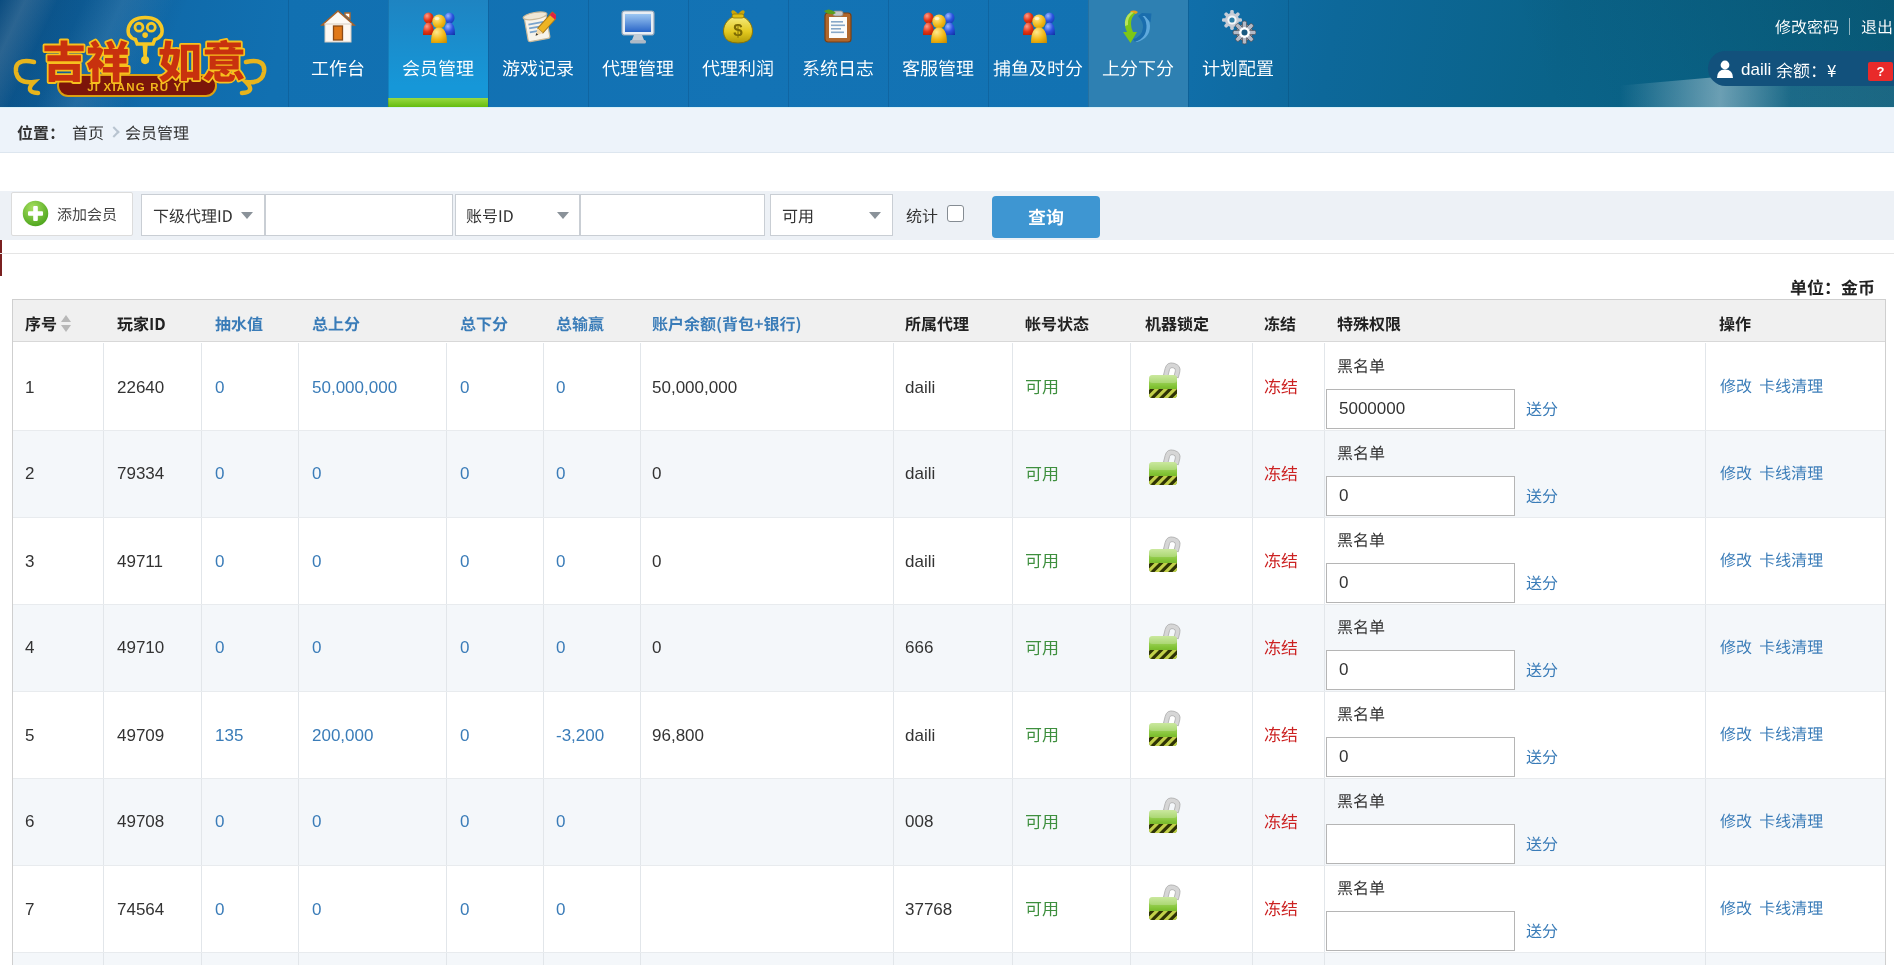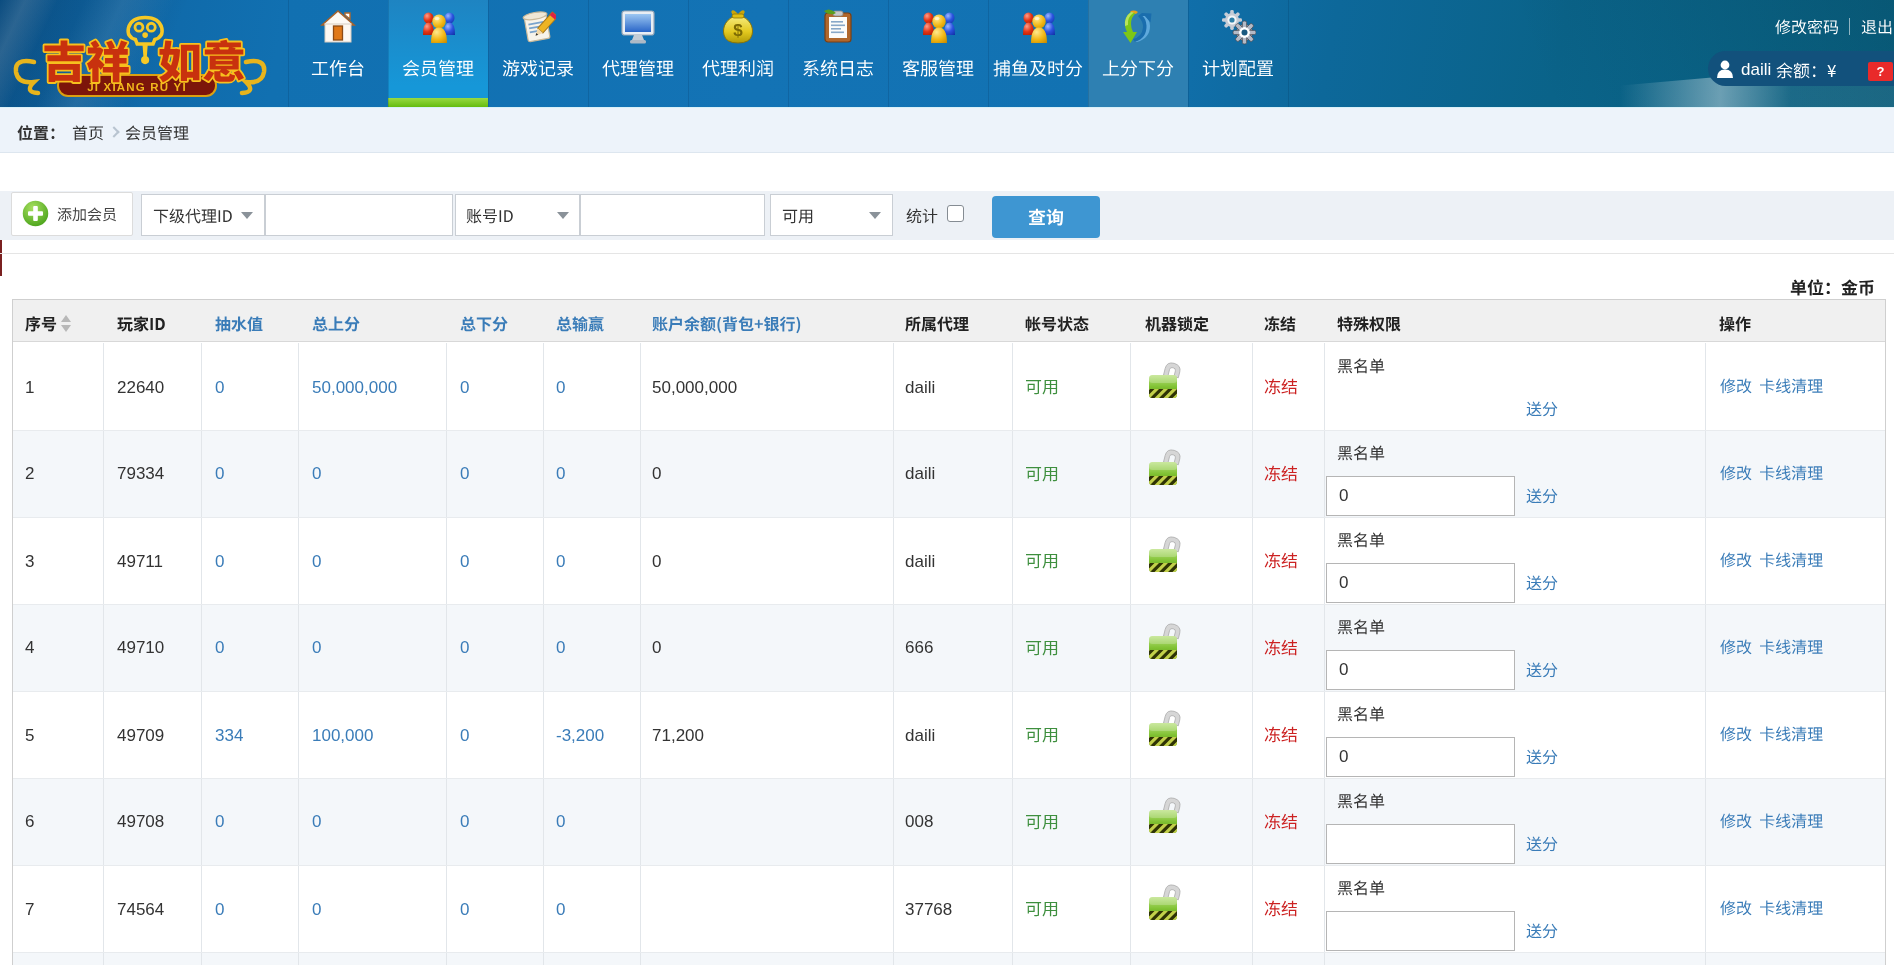--- a/index.html
+++ b/index.html
@@ -406,20 +406,21 @@
     </svg>
     <svg class="abs" style="left:1146px;top:360px" width="38" height="40">
       <use href="#i-lock"></use>
     </svg>
     <svg style="position:absolute;left:1264.0px;top:375.5px;overflow:visible" width="36" height="23">
       <path transform="translate(0 17)" fill="#cc2222" d="M12.7 -3.8C13.6 -2.5 14.6 -0.7 15.1 0.3L16.3 -0.2C15.8 -1.3 14.7 -3.0 13.8 -4.2ZM7.0 -4.2C6.5 -2.9 5.6 -1.3 4.6 -0.3C4.9 -0.1 5.3 0.2 5.6 0.5C6.6 -0.7 7.7 -2.4 8.3 -3.9ZM0.8 -12.9C1.7 -11.7 2.8 -10.0 3.2 -9.0L4.3 -9.7C3.9 -10.7 2.8 -12.3 1.9 -13.5ZM0.7 -0.2L1.8 0.5C2.7 -1.1 3.6 -3.2 4.4 -5.1L3.3 -5.8C2.6 -3.8 1.4 -1.5 0.7 -0.2ZM4.9 -12.0L4.9 -10.8L7.6 -10.8C7.2 -9.5 6.7 -8.5 6.5 -8.1C6.2 -7.3 5.9 -6.7 5.5 -6.6C5.7 -6.3 5.9 -5.7 6.0 -5.4C6.1 -5.5 6.7 -5.6 7.6 -5.6L10.3 -5.6L10.3 -0.2C10.3 0.0 10.2 0.1 9.9 0.1C9.7 0.1 8.8 0.1 7.9 0.1C8.1 0.4 8.3 1.0 8.3 1.3C9.6 1.3 10.4 1.3 10.9 1.1C11.4 0.9 11.5 0.5 11.5 -0.2L11.5 -5.6L15.4 -5.6L15.4 -6.8L11.5 -6.8L11.5 -9.4L10.3 -9.4L10.3 -6.8L7.3 -6.8C7.9 -8.0 8.5 -9.4 9.0 -10.8L16.1 -10.8L16.1 -12.0L9.4 -12.0C9.7 -12.7 9.9 -13.4 10.0 -14.1L8.7 -14.4C8.5 -13.6 8.3 -12.8 8.0 -12.0ZM17.6 -0.9L17.8 0.4C19.5 0.0 21.8 -0.4 23.9 -0.9L23.8 -2.1C21.5 -1.6 19.2 -1.2 17.6 -0.9ZM18.0 -7.3C18.2 -7.4 18.6 -7.5 20.8 -7.7C20.0 -6.6 19.3 -5.8 19.0 -5.5C18.4 -4.9 18.0 -4.5 17.6 -4.4C17.8 -4.0 18.0 -3.4 18.1 -3.1C18.5 -3.3 19.1 -3.5 23.8 -4.4C23.8 -4.6 23.7 -5.1 23.8 -5.5L20.0 -4.9C21.4 -6.3 22.7 -8.1 23.9 -10.0L22.7 -10.7C22.4 -10.1 22.0 -9.5 21.6 -8.9L19.3 -8.7C20.3 -10.1 21.3 -11.9 22.1 -13.6L20.8 -14.2C20.1 -12.2 18.9 -10.1 18.5 -9.5C18.1 -9.0 17.8 -8.6 17.5 -8.5C17.7 -8.2 17.9 -7.5 18.0 -7.3ZM27.9 -14.3L27.9 -12.0L23.9 -12.0L23.9 -10.8L27.9 -10.8L27.9 -8.1L24.4 -8.1L24.4 -6.9L32.7 -6.9L32.7 -8.1L29.2 -8.1L29.2 -10.8L33.0 -10.8L33.0 -12.0L29.2 -12.0L29.2 -14.3ZM24.8 -5.2L24.8 1.3L26.0 1.3L26.0 0.6L31.0 0.6L31.0 1.3L32.3 1.3L32.3 -5.2ZM26.0 -0.5L26.0 -4.0L31.0 -4.0L31.0 -0.5Z"></path>
     </svg>
     <svg style="position:absolute;left:1337.0px;top:356px;overflow:visible" width="50" height="22">
       <path transform="translate(0 16)" fill="#333333" d="M4.5 -11.1C5.0 -10.4 5.4 -9.4 5.5 -8.7L6.4 -9.1C6.2 -9.7 5.8 -10.7 5.3 -11.4ZM10.5 -11.4C10.3 -10.7 9.7 -9.6 9.3 -8.9L10.1 -8.6C10.5 -9.2 11.0 -10.2 11.5 -11.1ZM5.4 -1.4C5.6 -0.6 5.7 0.5 5.7 1.2L6.9 1.0C6.9 0.4 6.8 -0.7 6.6 -1.5ZM8.7 -1.4C9.1 -0.6 9.5 0.5 9.6 1.2L10.8 0.9C10.6 0.2 10.2 -0.8 9.9 -1.6ZM12.0 -1.5C12.8 -0.6 13.6 0.6 14.0 1.3L15.2 0.8C14.8 0.1 13.9 -1.1 13.1 -1.9ZM2.7 -1.9C2.3 -0.9 1.6 0.2 0.9 0.8L2.0 1.3C2.8 0.6 3.4 -0.5 3.8 -1.6ZM3.6 -11.8L7.4 -11.8L7.4 -8.3L3.6 -8.3ZM8.6 -11.8L12.3 -11.8L12.3 -8.3L8.6 -8.3ZM0.9 -3.6L0.9 -2.5L15.1 -2.5L15.1 -3.6L8.6 -3.6L8.6 -5.0L13.8 -5.0L13.8 -6.0L8.6 -6.0L8.6 -7.3L13.5 -7.3L13.5 -12.8L2.5 -12.8L2.5 -7.3L7.4 -7.3L7.4 -6.0L2.2 -6.0L2.2 -5.0L7.4 -5.0L7.4 -3.6ZM20.2 -8.5C21.0 -7.9 22.0 -7.1 22.7 -6.5C20.8 -5.5 18.7 -4.8 16.8 -4.4C17.0 -4.1 17.3 -3.6 17.4 -3.3C18.3 -3.5 19.2 -3.7 20.0 -4.0L20.0 1.3L21.2 1.3L21.2 0.4L28.4 0.4L28.4 1.3L29.6 1.3L29.6 -5.4L23.2 -5.4C25.9 -6.9 28.2 -8.8 29.5 -11.4L28.7 -11.9L28.5 -11.8L22.8 -11.8C23.2 -12.3 23.6 -12.8 23.9 -13.2L22.5 -13.5C21.6 -12.0 19.7 -10.2 17.1 -8.9C17.4 -8.7 17.8 -8.3 18.0 -8.0C19.5 -8.8 20.7 -9.7 21.8 -10.7L27.7 -10.7C26.8 -9.3 25.4 -8.1 23.8 -7.1C23.0 -7.8 22.0 -8.6 21.1 -9.2ZM28.4 -0.7L21.2 -0.7L21.2 -4.3L28.4 -4.3ZM35.5 -7.0L39.3 -7.0L39.3 -5.3L35.5 -5.3ZM40.6 -7.0L44.6 -7.0L44.6 -5.3L40.6 -5.3ZM35.5 -9.6L39.3 -9.6L39.3 -8.0L35.5 -8.0ZM40.6 -9.6L44.6 -9.6L44.6 -8.0L40.6 -8.0ZM43.3 -13.4C43.0 -12.6 42.3 -11.4 41.7 -10.7L37.9 -10.7L38.5 -11.0C38.2 -11.7 37.4 -12.7 36.8 -13.4L35.8 -12.9C36.4 -12.2 37.0 -11.3 37.3 -10.7L34.4 -10.7L34.4 -4.2L39.3 -4.2L39.3 -2.7L32.9 -2.7L32.9 -1.6L39.3 -1.6L39.3 1.3L40.6 1.3L40.6 -1.6L47.2 -1.6L47.2 -2.7L40.6 -2.7L40.6 -4.2L45.8 -4.2L45.8 -10.7L43.1 -10.7C43.6 -11.3 44.2 -12.2 44.6 -12.9Z"></path>
     </svg>
+    <input class="pinput" style="left: 1326px; top: 389px;" type="text" value="5000000" readonly="">
     <svg style="position:absolute;left:1526.0px;top:399px;overflow:visible" width="34" height="22">
       <path transform="translate(0 16)" fill="#3a7cb8" d="M6.6 -13.0C7.1 -12.2 7.6 -11.1 7.9 -10.5L9.0 -11.0C8.7 -11.6 8.1 -12.6 7.6 -13.4ZM1.2 -12.7C2.1 -11.8 3.1 -10.5 3.6 -9.8L4.6 -10.4C4.1 -11.2 3.1 -12.4 2.2 -13.3ZM12.6 -13.4C12.2 -12.5 11.6 -11.3 11.1 -10.4L5.6 -10.4L5.6 -9.3L9.4 -9.3L9.4 -7.5L9.4 -7.0L5.1 -7.0L5.1 -5.9L9.2 -5.9C8.9 -4.5 8.0 -3.0 5.2 -1.9C5.5 -1.6 5.9 -1.2 6.0 -1.0C8.4 -2.0 9.6 -3.4 10.1 -4.7C11.4 -3.5 12.9 -2.0 13.7 -1.1L14.5 -1.9C13.6 -2.9 11.9 -4.6 10.5 -5.9L10.5 -5.9L15.1 -5.9L15.1 -7.0L10.6 -7.0L10.6 -7.5L10.6 -9.3L14.7 -9.3L14.7 -10.4L12.3 -10.4C12.8 -11.2 13.4 -12.2 13.8 -13.0ZM4.0 -8.0L0.8 -8.0L0.8 -6.9L2.8 -6.9L2.8 -1.9C2.1 -1.6 1.3 -0.8 0.4 0.1L1.3 1.3C2.0 0.2 2.8 -0.8 3.3 -0.8C3.6 -0.8 4.2 -0.3 4.8 0.2C6.0 0.9 7.3 1.1 9.4 1.1C11.1 1.1 14.0 1.0 15.2 0.9C15.2 0.5 15.4 -0.1 15.6 -0.4C13.9 -0.2 11.5 -0.1 9.5 -0.1C7.6 -0.1 6.2 -0.2 5.1 -0.9C4.6 -1.2 4.3 -1.5 4.0 -1.7ZM26.8 -13.2L25.7 -12.7C26.8 -10.3 28.7 -7.7 30.4 -6.3C30.6 -6.6 31.1 -7.1 31.4 -7.3C29.7 -8.5 27.8 -11.0 26.8 -13.2ZM21.2 -13.1C20.3 -10.7 18.6 -8.4 16.7 -7.1C17.0 -6.8 17.5 -6.4 17.7 -6.1C18.2 -6.5 18.6 -6.9 19.0 -7.3L19.0 -6.2L22.1 -6.2C21.7 -3.5 20.8 -0.9 17.0 0.3C17.3 0.6 17.6 1.0 17.8 1.3C21.9 -0.1 22.9 -3.0 23.3 -6.2L27.7 -6.2C27.5 -2.2 27.3 -0.6 26.9 -0.2C26.7 -0.1 26.5 -0.0 26.2 -0.0C25.8 -0.0 24.8 -0.0 23.8 -0.1C24.0 0.2 24.2 0.7 24.2 1.1C25.2 1.1 26.2 1.2 26.7 1.1C27.3 1.1 27.6 0.9 28.0 0.5C28.5 -0.1 28.7 -1.9 29.0 -6.8C29.0 -7.0 29.0 -7.4 29.0 -7.4L19.1 -7.4C20.4 -8.8 21.6 -10.7 22.5 -12.8Z"></path>
     </svg>
     <svg style="position:absolute;left:1720.0px;top:376.0px;overflow:visible" width="106" height="22">
       <path transform="translate(0 16)" fill="#3a7cb8" d="M11.2 -6.2C10.3 -5.3 8.7 -4.6 7.3 -4.2C7.5 -4.0 7.8 -3.7 7.9 -3.4C9.5 -4.0 11.1 -4.8 12.1 -5.8ZM12.7 -4.6C11.6 -3.5 9.5 -2.5 7.5 -2.1C7.7 -1.9 8.0 -1.5 8.1 -1.3C10.3 -1.9 12.4 -2.9 13.6 -4.2ZM14.2 -2.9C12.8 -1.2 9.8 -0.2 6.6 0.3C6.8 0.5 7.1 0.9 7.2 1.2C10.6 0.6 13.6 -0.5 15.2 -2.4ZM4.9 -9.0L4.9 -1.2L5.9 -1.2L5.9 -9.0ZM8.8 -10.7L13.3 -10.7C12.8 -9.8 12.0 -9.1 11.1 -8.4C10.1 -9.1 9.3 -9.9 8.8 -10.7ZM9.0 -13.5C8.4 -11.7 7.2 -10.1 5.9 -9.0C6.2 -8.8 6.6 -8.5 6.8 -8.3C7.3 -8.7 7.8 -9.3 8.3 -9.9C8.7 -9.2 9.3 -8.5 10.1 -7.9C8.9 -7.2 7.4 -6.8 5.9 -6.5C6.1 -6.3 6.4 -5.9 6.5 -5.6C8.1 -5.9 9.7 -6.5 11.0 -7.3C12.1 -6.6 13.4 -6.0 14.9 -5.7C15.0 -6.0 15.3 -6.4 15.6 -6.7C14.2 -6.9 13.0 -7.3 12.0 -7.9C13.2 -8.8 14.2 -9.9 14.8 -11.4L14.2 -11.7L13.9 -11.7L9.4 -11.7C9.7 -12.2 9.9 -12.7 10.1 -13.2ZM3.8 -13.3C3.0 -10.9 1.7 -8.4 0.3 -6.8C0.5 -6.5 0.8 -5.9 0.9 -5.6C1.5 -6.2 2.0 -6.9 2.4 -7.7L2.4 1.3L3.6 1.3L3.6 -9.8C4.1 -10.8 4.5 -12.0 4.9 -13.0ZM25.6 -9.4L28.9 -9.4C28.6 -7.3 28.1 -5.5 27.3 -4.0C26.5 -5.5 26.0 -7.3 25.6 -9.2ZM17.2 -12.3L17.2 -11.1L21.7 -11.1L21.7 -7.7L17.4 -7.7L17.4 -1.6C17.4 -1.1 17.2 -0.8 16.9 -0.7C17.1 -0.4 17.3 0.2 17.4 0.5C17.8 0.2 18.4 -0.1 23.0 -1.9C23.0 -2.1 22.9 -2.7 22.9 -3.0L18.6 -1.5L18.6 -6.6L22.9 -6.6L22.8 -6.5C23.0 -6.3 23.5 -5.8 23.7 -5.6C24.1 -6.2 24.5 -6.8 24.8 -7.5C25.3 -5.8 25.9 -4.2 26.6 -2.9C25.6 -1.6 24.4 -0.5 22.7 0.3C22.9 0.5 23.2 1.1 23.4 1.3C25.0 0.5 26.3 -0.5 27.3 -1.8C28.2 -0.5 29.3 0.5 30.6 1.2C30.8 0.9 31.2 0.4 31.5 0.2C30.1 -0.5 28.9 -1.5 28.0 -2.8C29.1 -4.6 29.7 -6.7 30.2 -9.4L31.2 -9.4L31.2 -10.5L26.0 -10.5C26.3 -11.4 26.5 -12.3 26.7 -13.2L25.5 -13.4C25.0 -10.8 24.2 -8.3 22.9 -6.6L22.9 -12.3ZM47.7 -3.7C49.4 -3.0 51.8 -2.0 53.0 -1.3L53.6 -2.4C52.4 -3.0 50.0 -4.0 48.3 -4.6ZM46.2 -13.4L46.2 -7.6L40.0 -7.6L40.0 -6.4L46.2 -6.4L46.2 1.3L47.5 1.3L47.5 -6.4L54.4 -6.4L54.4 -7.6L47.4 -7.6L47.4 -10.0L52.7 -10.0L52.7 -11.2L47.4 -11.2L47.4 -13.4ZM56.0 -0.9L56.3 0.3C57.8 -0.2 59.7 -0.7 61.5 -1.3L61.4 -2.3C59.4 -1.7 57.4 -1.2 56.0 -0.9ZM66.4 -12.5C67.2 -12.1 68.2 -11.5 68.8 -11.0L69.5 -11.8C68.9 -12.2 67.9 -12.8 67.1 -13.2ZM56.3 -6.8C56.5 -6.9 56.9 -7.0 58.9 -7.2C58.2 -6.2 57.6 -5.4 57.2 -5.1C56.8 -4.5 56.4 -4.1 56.0 -4.0C56.2 -3.7 56.4 -3.2 56.4 -2.9C56.8 -3.1 57.3 -3.3 61.3 -4.1C61.3 -4.3 61.3 -4.8 61.3 -5.1L58.1 -4.5C59.3 -6.0 60.6 -7.7 61.6 -9.5L60.6 -10.1C60.3 -9.5 59.9 -8.9 59.6 -8.3L57.5 -8.1C58.5 -9.5 59.4 -11.2 60.1 -12.9L59.0 -13.4C58.4 -11.5 57.2 -9.4 56.8 -8.9C56.5 -8.4 56.2 -8.0 55.9 -7.9C56.1 -7.6 56.3 -7.0 56.3 -6.8ZM69.4 -5.6C68.7 -4.6 67.9 -3.6 66.8 -2.8C66.6 -3.7 66.3 -4.7 66.2 -5.9L70.3 -6.6L70.1 -7.7L66.0 -6.9C66.0 -7.6 65.9 -8.3 65.8 -9.1L69.8 -9.7L69.6 -10.7L65.8 -10.1C65.7 -11.2 65.7 -12.3 65.7 -13.5L64.5 -13.5C64.5 -12.3 64.6 -11.1 64.6 -10.0L62.1 -9.6L62.3 -8.5L64.7 -8.9C64.7 -8.1 64.8 -7.4 64.9 -6.7L61.8 -6.2L62.0 -5.1L65.0 -5.6C65.2 -4.3 65.5 -3.1 65.8 -2.1C64.5 -1.2 62.9 -0.5 61.3 0.0C61.6 0.3 61.9 0.7 62.0 1.0C63.5 0.5 64.9 -0.2 66.2 -1.1C66.9 0.4 67.7 1.2 68.9 1.2C70.0 1.2 70.4 0.7 70.6 -1.1C70.3 -1.2 69.9 -1.5 69.7 -1.7C69.6 -0.3 69.4 0.1 69.0 0.1C68.3 0.1 67.7 -0.6 67.2 -1.8C68.5 -2.7 69.6 -3.9 70.4 -5.1ZM72.5 -12.4C73.4 -11.9 74.5 -11.1 75.0 -10.6L75.8 -11.5C75.2 -12.0 74.1 -12.7 73.2 -13.2ZM71.7 -8.1C72.7 -7.6 73.8 -6.8 74.4 -6.3L75.1 -7.2C74.5 -7.8 73.3 -8.5 72.4 -8.9ZM72.2 0.3L73.3 1.1C74.1 -0.4 75.0 -2.5 75.7 -4.2L74.7 -4.9C74.0 -3.0 72.9 -0.9 72.2 0.3ZM78.1 -3.4L83.9 -3.4L83.9 -2.1L78.1 -2.1ZM78.1 -4.3L78.1 -5.5L83.9 -5.5L83.9 -4.3ZM80.4 -13.4L80.4 -12.2L76.3 -12.2L76.3 -11.3L80.4 -11.3L80.4 -10.2L76.7 -10.2L76.7 -9.4L80.4 -9.4L80.4 -8.3L75.7 -8.3L75.7 -7.3L86.4 -7.3L86.4 -8.3L81.6 -8.3L81.6 -9.4L85.4 -9.4L85.4 -10.2L81.6 -10.2L81.6 -11.3L85.8 -11.3L85.8 -12.2L81.6 -12.2L81.6 -13.4ZM76.9 -6.4L76.9 1.3L78.1 1.3L78.1 -1.2L83.9 -1.2L83.9 -0.1C83.9 0.1 83.8 0.2 83.6 0.2C83.3 0.2 82.6 0.2 81.8 0.2C81.9 0.5 82.0 0.9 82.1 1.2C83.2 1.2 84.0 1.2 84.4 1.0C84.9 0.8 85.0 0.5 85.0 -0.1L85.0 -6.4ZM94.8 -8.6L97.2 -8.6L97.2 -6.6L94.8 -6.6ZM98.3 -8.6L100.7 -8.6L100.7 -6.6L98.3 -6.6ZM94.8 -11.6L97.2 -11.6L97.2 -9.6L94.8 -9.6ZM98.3 -11.6L100.7 -11.6L100.7 -9.6L98.3 -9.6ZM92.3 -0.4L92.3 0.8L102.6 0.8L102.6 -0.4L98.4 -0.4L98.4 -2.6L102.1 -2.6L102.1 -3.6L98.4 -3.6L98.4 -5.5L101.9 -5.5L101.9 -12.7L93.7 -12.7L93.7 -5.5L97.1 -5.5L97.1 -3.6L93.5 -3.6L93.5 -2.6L97.1 -2.6L97.1 -0.4ZM87.7 -1.6L88.0 -0.4C89.4 -0.8 91.3 -1.5 93.0 -2.0L92.8 -3.2L91.0 -2.6L91.0 -6.6L92.7 -6.6L92.7 -7.7L91.0 -7.7L91.0 -11.2L92.9 -11.2L92.9 -12.4L87.9 -12.4L87.9 -11.2L89.9 -11.2L89.9 -7.7L88.1 -7.7L88.1 -6.6L89.9 -6.6L89.9 -2.3C89.1 -2.0 88.3 -1.8 87.7 -1.6Z"></path>
     </svg>
     <span class="num" style="left:25px;top:464px">2</span>
     <span class="num" style="left:117px;top:464px">79334</span>
     <span class="bnum" style="left:215px;top:464px">0</span>
     <span class="bnum" style="left:312px;top:464px">0</span>
@@ -495,25 +496,25 @@
     </svg>
     <input class="pinput" style="left: 1326px; top: 650px;" type="text" value="0" readonly="">
     <svg style="position:absolute;left:1526.0px;top:660px;overflow:visible" width="34" height="22">
       <path transform="translate(0 16)" fill="#3a7cb8" d="M6.6 -13.0C7.1 -12.2 7.6 -11.1 7.9 -10.5L9.0 -11.0C8.7 -11.6 8.1 -12.6 7.6 -13.4ZM1.2 -12.7C2.1 -11.8 3.1 -10.5 3.6 -9.8L4.6 -10.4C4.1 -11.2 3.1 -12.4 2.2 -13.3ZM12.6 -13.4C12.2 -12.5 11.6 -11.3 11.1 -10.4L5.6 -10.4L5.6 -9.3L9.4 -9.3L9.4 -7.5L9.4 -7.0L5.1 -7.0L5.1 -5.9L9.2 -5.9C8.9 -4.5 8.0 -3.0 5.2 -1.9C5.5 -1.6 5.9 -1.2 6.0 -1.0C8.4 -2.0 9.6 -3.4 10.1 -4.7C11.4 -3.5 12.9 -2.0 13.7 -1.1L14.5 -1.9C13.6 -2.9 11.9 -4.6 10.5 -5.9L10.5 -5.9L15.1 -5.9L15.1 -7.0L10.6 -7.0L10.6 -7.5L10.6 -9.3L14.7 -9.3L14.7 -10.4L12.3 -10.4C12.8 -11.2 13.4 -12.2 13.8 -13.0ZM4.0 -8.0L0.8 -8.0L0.8 -6.9L2.8 -6.9L2.8 -1.9C2.1 -1.6 1.3 -0.8 0.4 0.1L1.3 1.3C2.0 0.2 2.8 -0.8 3.3 -0.8C3.6 -0.8 4.2 -0.3 4.8 0.2C6.0 0.9 7.3 1.1 9.4 1.1C11.1 1.1 14.0 1.0 15.2 0.9C15.2 0.5 15.4 -0.1 15.6 -0.4C13.9 -0.2 11.5 -0.1 9.5 -0.1C7.6 -0.1 6.2 -0.2 5.1 -0.9C4.6 -1.2 4.3 -1.5 4.0 -1.7ZM26.8 -13.2L25.7 -12.7C26.8 -10.3 28.7 -7.7 30.4 -6.3C30.6 -6.6 31.1 -7.1 31.4 -7.3C29.7 -8.5 27.8 -11.0 26.8 -13.2ZM21.2 -13.1C20.3 -10.7 18.6 -8.4 16.7 -7.1C17.0 -6.8 17.5 -6.4 17.7 -6.1C18.2 -6.5 18.6 -6.9 19.0 -7.3L19.0 -6.2L22.1 -6.2C21.7 -3.5 20.8 -0.9 17.0 0.3C17.3 0.6 17.6 1.0 17.8 1.3C21.9 -0.1 22.9 -3.0 23.3 -6.2L27.7 -6.2C27.5 -2.2 27.3 -0.6 26.9 -0.2C26.7 -0.1 26.5 -0.0 26.2 -0.0C25.8 -0.0 24.8 -0.0 23.8 -0.1C24.0 0.2 24.2 0.7 24.2 1.1C25.2 1.1 26.2 1.2 26.7 1.1C27.3 1.1 27.6 0.9 28.0 0.5C28.5 -0.1 28.7 -1.9 29.0 -6.8C29.0 -7.0 29.0 -7.4 29.0 -7.4L19.1 -7.4C20.4 -8.8 21.6 -10.7 22.5 -12.8Z"></path>
     </svg>
     <svg style="position:absolute;left:1720.0px;top:637.0px;overflow:visible" width="106" height="22">
       <path transform="translate(0 16)" fill="#3a7cb8" d="M11.2 -6.2C10.3 -5.3 8.7 -4.6 7.3 -4.2C7.5 -4.0 7.8 -3.7 7.9 -3.4C9.5 -4.0 11.1 -4.8 12.1 -5.8ZM12.7 -4.6C11.6 -3.5 9.5 -2.5 7.5 -2.1C7.7 -1.9 8.0 -1.5 8.1 -1.3C10.3 -1.9 12.4 -2.9 13.6 -4.2ZM14.2 -2.9C12.8 -1.2 9.8 -0.2 6.6 0.3C6.8 0.5 7.1 0.9 7.2 1.2C10.6 0.6 13.6 -0.5 15.2 -2.4ZM4.9 -9.0L4.9 -1.2L5.9 -1.2L5.9 -9.0ZM8.8 -10.7L13.3 -10.7C12.8 -9.8 12.0 -9.1 11.1 -8.4C10.1 -9.1 9.3 -9.9 8.8 -10.7ZM9.0 -13.5C8.4 -11.7 7.2 -10.1 5.9 -9.0C6.2 -8.8 6.6 -8.5 6.8 -8.3C7.3 -8.7 7.8 -9.3 8.3 -9.9C8.7 -9.2 9.3 -8.5 10.1 -7.9C8.9 -7.2 7.4 -6.8 5.9 -6.5C6.1 -6.3 6.4 -5.9 6.5 -5.6C8.1 -5.9 9.7 -6.5 11.0 -7.3C12.1 -6.6 13.4 -6.0 14.9 -5.7C15.0 -6.0 15.3 -6.4 15.6 -6.7C14.2 -6.9 13.0 -7.3 12.0 -7.9C13.2 -8.8 14.2 -9.9 14.8 -11.4L14.2 -11.7L13.9 -11.7L9.4 -11.7C9.7 -12.2 9.9 -12.7 10.1 -13.2ZM3.8 -13.3C3.0 -10.9 1.7 -8.4 0.3 -6.8C0.5 -6.5 0.8 -5.9 0.9 -5.6C1.5 -6.2 2.0 -6.9 2.4 -7.7L2.4 1.3L3.6 1.3L3.6 -9.8C4.1 -10.8 4.5 -12.0 4.9 -13.0ZM25.6 -9.4L28.9 -9.4C28.6 -7.3 28.1 -5.5 27.3 -4.0C26.5 -5.5 26.0 -7.3 25.6 -9.2ZM17.2 -12.3L17.2 -11.1L21.7 -11.1L21.7 -7.7L17.4 -7.7L17.4 -1.6C17.4 -1.1 17.2 -0.8 16.9 -0.7C17.1 -0.4 17.3 0.2 17.4 0.5C17.8 0.2 18.4 -0.1 23.0 -1.9C23.0 -2.1 22.9 -2.7 22.9 -3.0L18.6 -1.5L18.6 -6.6L22.9 -6.6L22.8 -6.5C23.0 -6.3 23.5 -5.8 23.7 -5.6C24.1 -6.2 24.5 -6.8 24.8 -7.5C25.3 -5.8 25.9 -4.2 26.6 -2.9C25.6 -1.6 24.4 -0.5 22.7 0.3C22.9 0.5 23.2 1.1 23.4 1.3C25.0 0.5 26.3 -0.5 27.3 -1.8C28.2 -0.5 29.3 0.5 30.6 1.2C30.8 0.9 31.2 0.4 31.5 0.2C30.1 -0.5 28.9 -1.5 28.0 -2.8C29.1 -4.6 29.7 -6.7 30.2 -9.4L31.2 -9.4L31.2 -10.5L26.0 -10.5C26.3 -11.4 26.5 -12.3 26.7 -13.2L25.5 -13.4C25.0 -10.8 24.2 -8.3 22.9 -6.6L22.9 -12.3ZM47.7 -3.7C49.4 -3.0 51.8 -2.0 53.0 -1.3L53.6 -2.4C52.4 -3.0 50.0 -4.0 48.3 -4.6ZM46.2 -13.4L46.2 -7.6L40.0 -7.6L40.0 -6.4L46.2 -6.4L46.2 1.3L47.5 1.3L47.5 -6.4L54.4 -6.4L54.4 -7.6L47.4 -7.6L47.4 -10.0L52.7 -10.0L52.7 -11.2L47.4 -11.2L47.4 -13.4ZM56.0 -0.9L56.3 0.3C57.8 -0.2 59.7 -0.7 61.5 -1.3L61.4 -2.3C59.4 -1.7 57.4 -1.2 56.0 -0.9ZM66.4 -12.5C67.2 -12.1 68.2 -11.5 68.8 -11.0L69.5 -11.8C68.9 -12.2 67.9 -12.8 67.1 -13.2ZM56.3 -6.8C56.5 -6.9 56.9 -7.0 58.9 -7.2C58.2 -6.2 57.6 -5.4 57.2 -5.1C56.8 -4.5 56.4 -4.1 56.0 -4.0C56.2 -3.7 56.4 -3.2 56.4 -2.9C56.8 -3.1 57.3 -3.3 61.3 -4.1C61.3 -4.3 61.3 -4.8 61.3 -5.1L58.1 -4.5C59.3 -6.0 60.6 -7.7 61.6 -9.5L60.6 -10.1C60.3 -9.5 59.9 -8.9 59.6 -8.3L57.5 -8.1C58.5 -9.5 59.4 -11.2 60.1 -12.9L59.0 -13.4C58.4 -11.5 57.2 -9.4 56.8 -8.9C56.5 -8.4 56.2 -8.0 55.9 -7.9C56.1 -7.6 56.3 -7.0 56.3 -6.8ZM69.4 -5.6C68.7 -4.6 67.9 -3.6 66.8 -2.8C66.6 -3.7 66.3 -4.7 66.2 -5.9L70.3 -6.6L70.1 -7.7L66.0 -6.9C66.0 -7.6 65.9 -8.3 65.8 -9.1L69.8 -9.7L69.6 -10.7L65.8 -10.1C65.7 -11.2 65.7 -12.3 65.7 -13.5L64.5 -13.5C64.5 -12.3 64.6 -11.1 64.6 -10.0L62.1 -9.6L62.3 -8.5L64.7 -8.9C64.7 -8.1 64.8 -7.4 64.9 -6.7L61.8 -6.2L62.0 -5.1L65.0 -5.6C65.2 -4.3 65.5 -3.1 65.8 -2.1C64.5 -1.2 62.9 -0.5 61.3 0.0C61.6 0.3 61.9 0.7 62.0 1.0C63.5 0.5 64.9 -0.2 66.2 -1.1C66.9 0.4 67.7 1.2 68.9 1.2C70.0 1.2 70.4 0.7 70.6 -1.1C70.3 -1.2 69.9 -1.5 69.7 -1.7C69.6 -0.3 69.4 0.1 69.0 0.1C68.3 0.1 67.7 -0.6 67.2 -1.8C68.5 -2.7 69.6 -3.9 70.4 -5.1ZM72.5 -12.4C73.4 -11.9 74.5 -11.1 75.0 -10.6L75.8 -11.5C75.2 -12.0 74.1 -12.7 73.2 -13.2ZM71.7 -8.1C72.7 -7.6 73.8 -6.8 74.4 -6.3L75.1 -7.2C74.5 -7.8 73.3 -8.5 72.4 -8.9ZM72.2 0.3L73.3 1.1C74.1 -0.4 75.0 -2.5 75.7 -4.2L74.7 -4.9C74.0 -3.0 72.9 -0.9 72.2 0.3ZM78.1 -3.4L83.9 -3.4L83.9 -2.1L78.1 -2.1ZM78.1 -4.3L78.1 -5.5L83.9 -5.5L83.9 -4.3ZM80.4 -13.4L80.4 -12.2L76.3 -12.2L76.3 -11.3L80.4 -11.3L80.4 -10.2L76.7 -10.2L76.7 -9.4L80.4 -9.4L80.4 -8.3L75.7 -8.3L75.7 -7.3L86.4 -7.3L86.4 -8.3L81.6 -8.3L81.6 -9.4L85.4 -9.4L85.4 -10.2L81.6 -10.2L81.6 -11.3L85.8 -11.3L85.8 -12.2L81.6 -12.2L81.6 -13.4ZM76.9 -6.4L76.9 1.3L78.1 1.3L78.1 -1.2L83.9 -1.2L83.9 -0.1C83.9 0.1 83.8 0.2 83.6 0.2C83.3 0.2 82.6 0.2 81.8 0.2C81.9 0.5 82.0 0.9 82.1 1.2C83.2 1.2 84.0 1.2 84.4 1.0C84.9 0.8 85.0 0.5 85.0 -0.1L85.0 -6.4ZM94.8 -8.6L97.2 -8.6L97.2 -6.6L94.8 -6.6ZM98.3 -8.6L100.7 -8.6L100.7 -6.6L98.3 -6.6ZM94.8 -11.6L97.2 -11.6L97.2 -9.6L94.8 -9.6ZM98.3 -11.6L100.7 -11.6L100.7 -9.6L98.3 -9.6ZM92.3 -0.4L92.3 0.8L102.6 0.8L102.6 -0.4L98.4 -0.4L98.4 -2.6L102.1 -2.6L102.1 -3.6L98.4 -3.6L98.4 -5.5L101.9 -5.5L101.9 -12.7L93.7 -12.7L93.7 -5.5L97.1 -5.5L97.1 -3.6L93.5 -3.6L93.5 -2.6L97.1 -2.6L97.1 -0.4ZM87.7 -1.6L88.0 -0.4C89.4 -0.8 91.3 -1.5 93.0 -2.0L92.8 -3.2L91.0 -2.6L91.0 -6.6L92.7 -6.6L92.7 -7.7L91.0 -7.7L91.0 -11.2L92.9 -11.2L92.9 -12.4L87.9 -12.4L87.9 -11.2L89.9 -11.2L89.9 -7.7L88.1 -7.7L88.1 -6.6L89.9 -6.6L89.9 -2.3C89.1 -2.0 88.3 -1.8 87.7 -1.6Z"></path>
     </svg>
     <span class="num" style="left:25px;top:726px">5</span>
     <span class="num" style="left:117px;top:726px">49709</span>
-    <span class="bnum" style="left:215px;top:726px">334</span>
-    <span class="bnum" style="left:312px;top:726px">100,000</span>
+    <span class="bnum" style="left:215px;top:726px">135</span>
+    <span class="bnum" style="left:312px;top:726px">200,000</span>
     <span class="bnum" style="left:460px;top:726px">0</span>
     <span class="bnum" style="left:556px;top:726px">-3,200</span>
-    <span class="num" style="left:652px;top:726px">71,200</span>
+    <span class="num" style="left:652px;top:726px">96,800</span>
     <span class="num" style="left:905px;top:726px">daili</span>
     <svg style="position:absolute;left:1025.0px;top:723.5px;overflow:visible" width="36" height="23">
       <path transform="translate(0 17)" fill="#3e8f3e" d="M1.0 -13.1L1.0 -11.8L12.7 -11.8L12.7 -0.5C12.7 -0.1 12.6 -0.0 12.2 0.0C11.8 0.0 10.4 0.0 9.0 -0.1C9.2 0.3 9.5 1.0 9.6 1.3C11.3 1.3 12.4 1.3 13.1 1.1C13.8 0.9 14.0 0.4 14.0 -0.5L14.0 -11.8L16.1 -11.8L16.1 -13.1ZM3.9 -8.1L8.4 -8.1L8.4 -4.2L3.9 -4.2ZM2.7 -9.3L2.7 -1.6L3.9 -1.6L3.9 -2.9L9.7 -2.9L9.7 -9.3ZM19.6 -13.1L19.6 -6.9C19.6 -4.5 19.4 -1.5 17.5 0.6C17.8 0.8 18.3 1.2 18.5 1.4C19.8 0.0 20.4 -2.0 20.7 -3.9L24.9 -3.9L24.9 1.2L26.2 1.2L26.2 -3.9L30.8 -3.9L30.8 -0.4C30.8 -0.1 30.7 0.0 30.4 0.1C30.0 0.1 28.9 0.1 27.7 0.0C27.9 0.4 28.1 0.9 28.1 1.3C29.7 1.3 30.7 1.3 31.3 1.1C31.9 0.9 32.1 0.5 32.1 -0.4L32.1 -13.1ZM20.9 -11.9L24.9 -11.9L24.9 -9.1L20.9 -9.1ZM30.8 -11.9L30.8 -9.1L26.2 -9.1L26.2 -11.9ZM20.9 -7.9L24.9 -7.9L24.9 -5.1L20.8 -5.1C20.8 -5.7 20.9 -6.3 20.9 -6.9ZM30.8 -7.9L30.8 -5.1L26.2 -5.1L26.2 -7.9Z"></path>
     </svg>
     <svg class="abs" style="left:1146px;top:708px" width="38" height="40">
       <use href="#i-lock"></use>
     </svg>
     <svg style="position:absolute;left:1264.0px;top:723.5px;overflow:visible" width="36" height="23">
       <path transform="translate(0 17)" fill="#cc2222" d="M12.7 -3.8C13.6 -2.5 14.6 -0.7 15.1 0.3L16.3 -0.2C15.8 -1.3 14.7 -3.0 13.8 -4.2ZM7.0 -4.2C6.5 -2.9 5.6 -1.3 4.6 -0.3C4.9 -0.1 5.3 0.2 5.6 0.5C6.6 -0.7 7.7 -2.4 8.3 -3.9ZM0.8 -12.9C1.7 -11.7 2.8 -10.0 3.2 -9.0L4.3 -9.7C3.9 -10.7 2.8 -12.3 1.9 -13.5ZM0.7 -0.2L1.8 0.5C2.7 -1.1 3.6 -3.2 4.4 -5.1L3.3 -5.8C2.6 -3.8 1.4 -1.5 0.7 -0.2ZM4.9 -12.0L4.9 -10.8L7.6 -10.8C7.2 -9.5 6.7 -8.5 6.5 -8.1C6.2 -7.3 5.9 -6.7 5.5 -6.6C5.7 -6.3 5.9 -5.7 6.0 -5.4C6.1 -5.5 6.7 -5.6 7.6 -5.6L10.3 -5.6L10.3 -0.2C10.3 0.0 10.2 0.1 9.9 0.1C9.7 0.1 8.8 0.1 7.9 0.1C8.1 0.4 8.3 1.0 8.3 1.3C9.6 1.3 10.4 1.3 10.9 1.1C11.4 0.9 11.5 0.5 11.5 -0.2L11.5 -5.6L15.4 -5.6L15.4 -6.8L11.5 -6.8L11.5 -9.4L10.3 -9.4L10.3 -6.8L7.3 -6.8C7.9 -8.0 8.5 -9.4 9.0 -10.8L16.1 -10.8L16.1 -12.0L9.4 -12.0C9.7 -12.7 9.9 -13.4 10.0 -14.1L8.7 -14.4C8.5 -13.6 8.3 -12.8 8.0 -12.0ZM17.6 -0.9L17.8 0.4C19.5 0.0 21.8 -0.4 23.9 -0.9L23.8 -2.1C21.5 -1.6 19.2 -1.2 17.6 -0.9ZM18.0 -7.3C18.2 -7.4 18.6 -7.5 20.8 -7.7C20.0 -6.6 19.3 -5.8 19.0 -5.5C18.4 -4.9 18.0 -4.5 17.6 -4.4C17.8 -4.0 18.0 -3.4 18.1 -3.1C18.5 -3.3 19.1 -3.5 23.8 -4.4C23.8 -4.6 23.7 -5.1 23.8 -5.5L20.0 -4.9C21.4 -6.3 22.7 -8.1 23.9 -10.0L22.7 -10.7C22.4 -10.1 22.0 -9.5 21.6 -8.9L19.3 -8.7C20.3 -10.1 21.3 -11.9 22.1 -13.6L20.8 -14.2C20.1 -12.2 18.9 -10.1 18.5 -9.5C18.1 -9.0 17.8 -8.6 17.5 -8.5C17.7 -8.2 17.9 -7.5 18.0 -7.3ZM27.9 -14.3L27.9 -12.0L23.9 -12.0L23.9 -10.8L27.9 -10.8L27.9 -8.1L24.4 -8.1L24.4 -6.9L32.7 -6.9L32.7 -8.1L29.2 -8.1L29.2 -10.8L33.0 -10.8L33.0 -12.0L29.2 -12.0L29.2 -14.3ZM24.8 -5.2L24.8 1.3L26.0 1.3L26.0 0.6L31.0 0.6L31.0 1.3L32.3 1.3L32.3 -5.2ZM26.0 -0.5L26.0 -4.0L31.0 -4.0L31.0 -0.5Z"></path>
     </svg>

